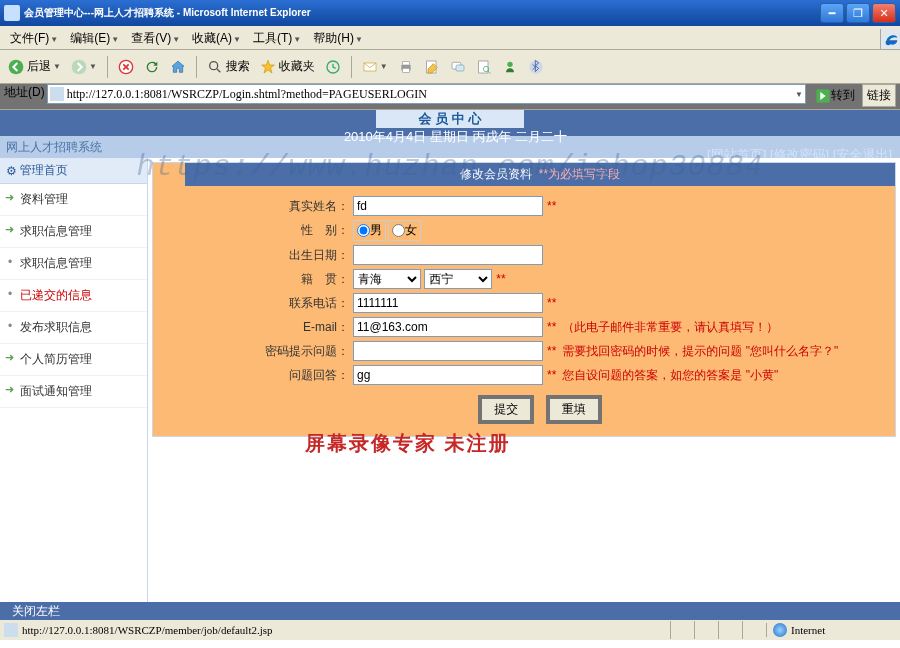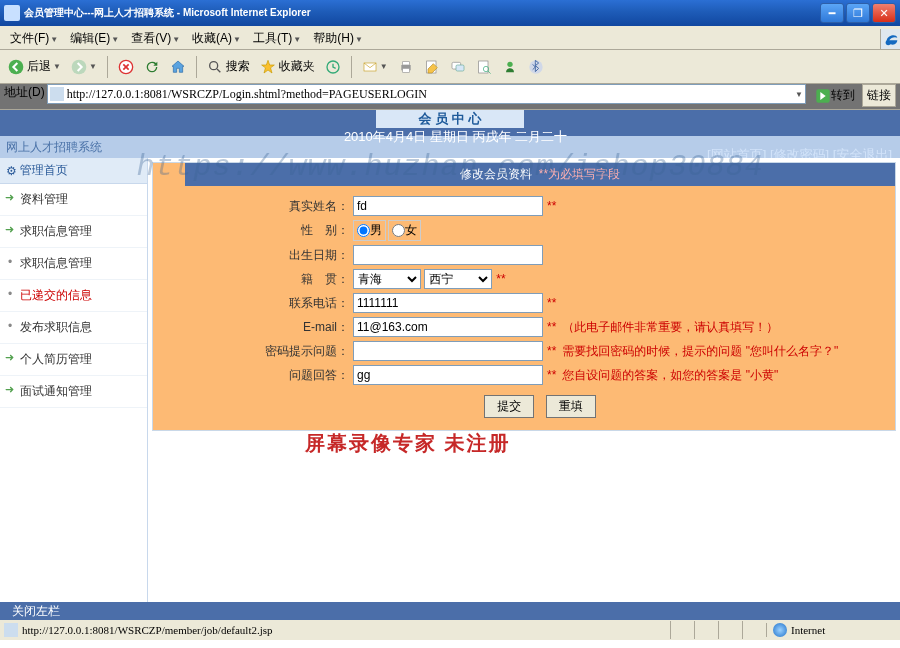--- a/index.html
+++ b/index.html
@@ -64,21 +64,21 @@
 .frow .flabel { width: 160px; text-align: right; padding-right: 4px; color: #333; }
 .frow .fctrl { display: flex; align-items: center; }
 .tinput { border: 1px solid #7f9db9; height: 20px; padding: 0 3px; font-size: 12px; font-family: inherit; }
 .tinput.w190 { width: 190px; }
 .sel { border: 1px solid #7f9db9; height: 20px; font-size: 12px; background:#fff; }
 .sel.w68 { width: 68px; }
 .star { color: #c00; margin-left: 4px; }
 .hint { color: #c00; margin-left: 6px; font-size: 12px; }
 .radio-wrap { border: 1px solid #ccc; padding: 1px 3px; margin-right: 2px; display:flex; align-items:center; }
 .btnrow { text-align: center; padding: 6px 0; }
-.pushbtn { padding: 2px 12px; margin: 0 4px; font-size: 12px; background:#ece9d8; border:1px solid #737373; }
+.pushbtn { padding: 2px 12px; margin: 0 4px; font-size: 12px; background:#ece9d8; border:4px solid #737373; }
 
 .bottomstrip { height: 18px; background: #4b6ea9; color: #fff; padding-left: 12px; font-size: 12px; display:flex; align-items:center; }
 
 .statusbar { height: 22px; background: #ece9d8; border-top: 1px solid #aca899; display: flex; align-items: center; font-size: 11px; padding: 0 4px; font-family: Tahoma; }
 .statusbar .pgicon { width: 14px; height: 14px; background: #cde; margin-right: 4px; }
 .statusbar .stxt { flex: 1; }
 .statusbar .cells { display:flex; gap:0; }
 .statusbar .cell { width: 24px; height: 18px; border-left: 1px solid #aca899; }
 .statusbar .zone { border-left: 1px solid #aca899; padding-left: 6px; display:flex; align-items:center; width: 130px; }
 .statusbar .zone .globe { width: 14px; height: 14px; border-radius: 50%; background: radial-gradient(#9bd1ff,#1e70c9); margin-right: 4px; }

